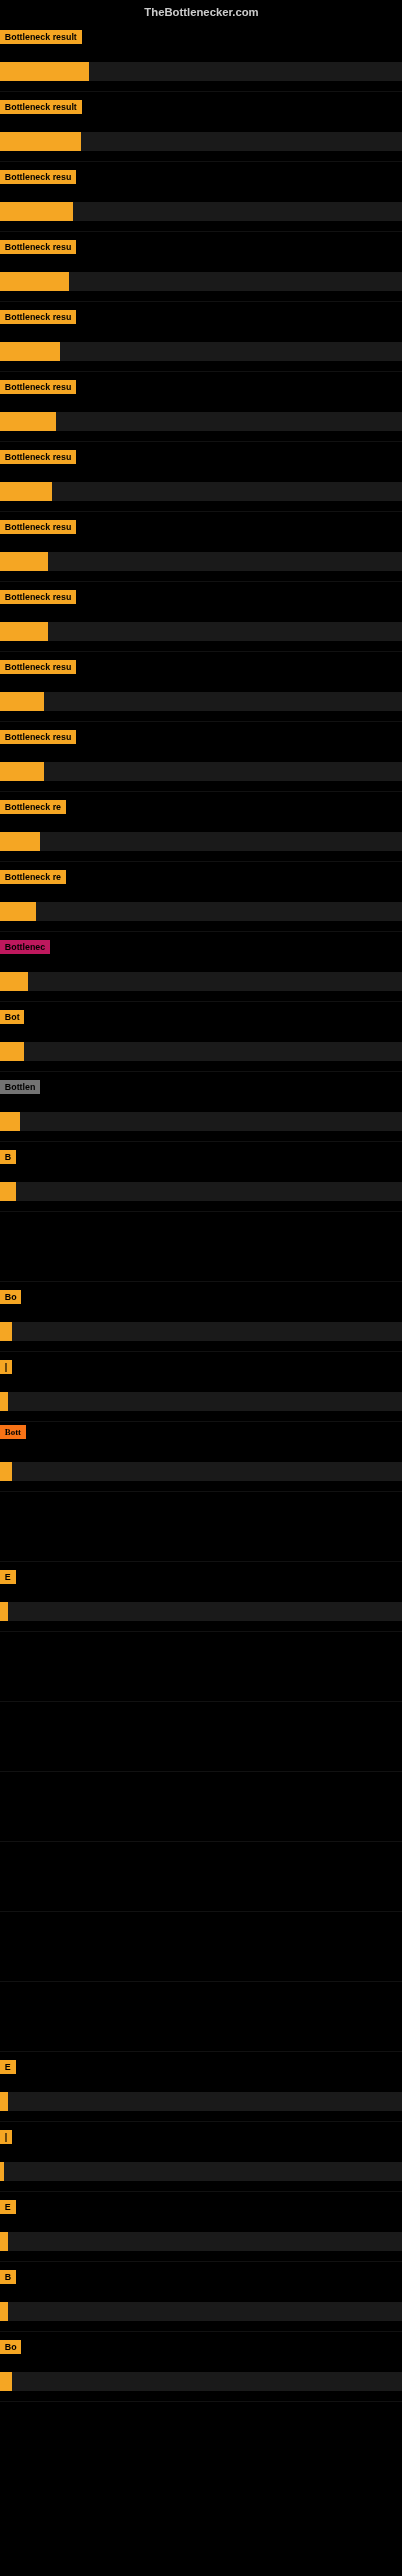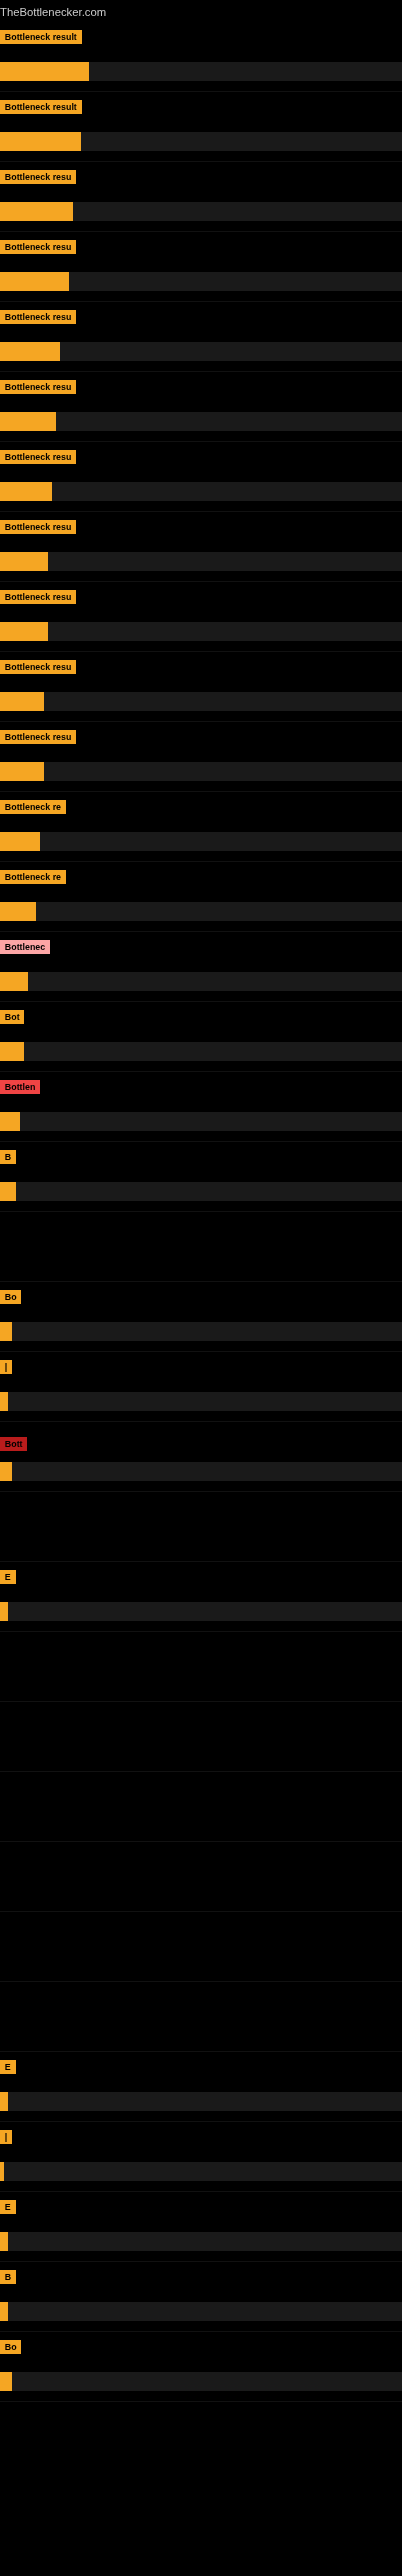--- a/index.html
+++ b/index.html
@@ -8,24 +8,25 @@
       box-sizing: border-box;
     }
     body {
       background-color: #000000;
       font-family: Arial, sans-serif;
       width: 403px;
       min-height: 2576px;
       position: relative;
     }
     .site-title {
+      text-align: center;
       color: #cccccc;
       font-size: 11.3px;
       padding: 6.4px 0 3.2px 0;
-      font-weight: normal;
+      font-weight: bold;
     }
   </style>
 </head>
 <body>
 
 <div>
   <div class="site-title">TheBottlenecker.com</div>
 </div>
 
 <div id="rows-container">
@@ -101,33 +102,33 @@
         <div style="height: 100%; width: 10%; background-color: rgb(245, 166, 35);"></div>
       </div>
     </div>
     <div style="position: relative; width: 403px; height: 70px; border-bottom: 0.8px solid rgb(17, 17, 17);">
       <div style="position: absolute; left: 0px; top: 8px; background-color: rgb(245, 166, 35); color: rgb(0, 0, 0); font-size: 8.9px; font-weight: bold; padding: 2.4px 4.8px; z-index: 2; white-space: nowrap; overflow: hidden; max-width: 81px;">Bottleneck re</div>
       <div style="position: absolute; left: 0px; bottom: 9.7px; width: 100%; height: 19.3px; background-color: rgb(26, 26, 26);">
         <div style="height: 100%; width: 9%; background-color: rgb(245, 166, 35);"></div>
       </div>
     </div>
     <div style="position: relative; width: 403px; height: 70px; border-bottom: 0.8px solid rgb(17, 17, 17);">
-      <div style="position: absolute; left: 0px; top: 8px; background-color: #fca5a5; color: rgb(0, 0, 0); font-size: 8.9px; font-weight: bold; padding: 2.4px 4.8px; z-index: 2; white-space: nowrap; overflow: hidden; max-width: 64px;">Bottlenec</div>
+      <div style="position: absolute; left: 0px; top: 8px; background-color: #be185d; color: rgb(0, 0, 0); font-size: 8.9px; font-weight: bold; padding: 2.4px 4.8px; z-index: 2; white-space: nowrap; overflow: hidden; max-width: 64px;">Bottlenec</div>
       <div style="position: absolute; left: 0px; bottom: 9.7px; width: 100%; height: 19.3px; background-color: rgb(26, 26, 26);">
         <div style="height: 100%; width: 7%; background-color: rgb(245, 166, 35);"></div>
       </div>
     </div>
     <div style="position: relative; width: 403px; height: 70px; border-bottom: 0.8px solid rgb(17, 17, 17); text-align: center;">
       <div style="position: absolute; left: 0px; top: 8px; background-color: rgb(245, 166, 35); color: rgb(0, 0, 0); font-size: 8.9px; font-weight: bold; padding: 2.4px 4.8px; z-index: 2; white-space: nowrap; overflow: hidden; max-width: 39px;">Bot</div>
       <div style="position: absolute; left: 0px; bottom: 9.7px; width: 100%; height: 19.3px; background-color: rgb(26, 26, 26);">
         <div style="height: 100%; width: 6%; background-color: rgb(245, 166, 35);"></div>
       </div>
     </div>
     <div style="position: relative; width: 403px; height: 70px; border-bottom: 0.8px solid rgb(17, 17, 17);">
-      <div style="position: absolute; left: 0px; top: 8px; background-color: #ef4444; color: rgb(0, 0, 0); font-size: 8.9px; font-weight: bold; padding: 2.4px 4.8px; z-index: 2; white-space: nowrap; overflow: hidden; max-width: 55px;">Bottlen</div>
+      <div style="position: absolute; left: 0px; top: 8px; background-color: #737373; color: rgb(0, 0, 0); font-size: 8.9px; font-weight: bold; padding: 2.4px 4.8px; z-index: 2; white-space: nowrap; overflow: hidden; max-width: 55px;">Bottlen</div>
       <div style="position: absolute; left: 0px; bottom: 9.7px; width: 100%; height: 19.3px; background-color: rgb(26, 26, 26);">
         <div style="height: 100%; width: 5%; background-color: rgb(245, 166, 35);"></div>
       </div>
     </div>
     <div style="position: relative; width: 403px; height: 70px; border-bottom: 0.8px solid rgb(17, 17, 17);">
       <div style="position: absolute; left: 0px; top: 8px; background-color: rgb(245, 166, 35); color: rgb(0, 0, 0); font-size: 8.9px; font-weight: bold; padding: 2.4px 4.8px; z-index: 2; white-space: nowrap; overflow: hidden; max-width: 26px;">B</div>
       <div style="position: absolute; left: 0px; bottom: 9.7px; width: 100%; height: 19.3px; background-color: rgb(26, 26, 26);">
         <div style="height: 100%; width: 4%; background-color: rgb(245, 166, 35);"></div>
       </div>
     </div>
@@ -138,21 +139,21 @@
         <div style="height: 100%; width: 3%; background-color: rgb(245, 166, 35);"></div>
       </div>
     </div>
     <div style="position: relative; width: 403px; height: 70px; border-bottom: 0.8px solid rgb(17, 17, 17);">
       <div style="position: absolute; left: 0px; top: 8px; background-color: rgb(245, 166, 35); color: rgb(0, 0, 0); font-size: 8.9px; font-weight: bold; padding: 2.4px 4.8px; z-index: 2; white-space: nowrap; overflow: hidden; max-width: 22.5px;">|</div>
       <div style="position: absolute; left: 0px; bottom: 9.7px; width: 100%; height: 19.3px; background-color: rgb(26, 26, 26);">
         <div style="height: 100%; width: 2%; background-color: rgb(245, 166, 35);"></div>
       </div>
     </div>
     <div style="position: relative; width: 403px; height: 70px; border-bottom: 0.8px solid rgb(17, 17, 17);">
-      <div style="position: absolute; left: 0px; top: 15px; background-color: #b91c1c; color: rgb(0, 0, 0); font-size: 8.9px; font-weight: bold; padding: 2.4px 4.8px; z-index: 2; white-space: nowrap; overflow: hidden; max-width: 40px;">Bott</div>
+      <div style="position: absolute; left: 0px; top: 3px; background-color: #f97316; color: rgb(0, 0, 0); font-size: 8.9px; font-weight: bold; padding: 2.4px 4.8px; z-index: 2; white-space: nowrap; overflow: hidden; max-width: 40px; font-family: Liberation Serif, serif;">Bott</div>
       <div style="position: absolute; left: 0px; bottom: 9.7px; width: 100%; height: 19.3px; background-color: rgb(26, 26, 26);">
         <div style="height: 100%; width: 3%; background-color: rgb(245, 166, 35);"></div>
       </div>
     </div>
     <div style="position: relative; width: 403px; height: 70px; border-bottom: 0.8px solid rgb(17, 17, 17);"></div>
     <div style="position: relative; width: 403px; height: 70px; border-bottom: 0.8px solid rgb(17, 17, 17);">
       <div style="position: absolute; left: 0px; top: 8px; background-color: rgb(245, 166, 35); color: rgb(0, 0, 0); font-size: 8.9px; font-weight: bold; padding: 2.4px 4.8px; z-index: 2; white-space: nowrap; overflow: hidden; max-width: 24px;">E</div>
       <div style="position: absolute; left: 0px; bottom: 9.7px; width: 100%; height: 19.3px; background-color: rgb(26, 26, 26);">
         <div style="height: 100%; width: 2%; background-color: rgb(245, 166, 35);"></div>
       </div>

